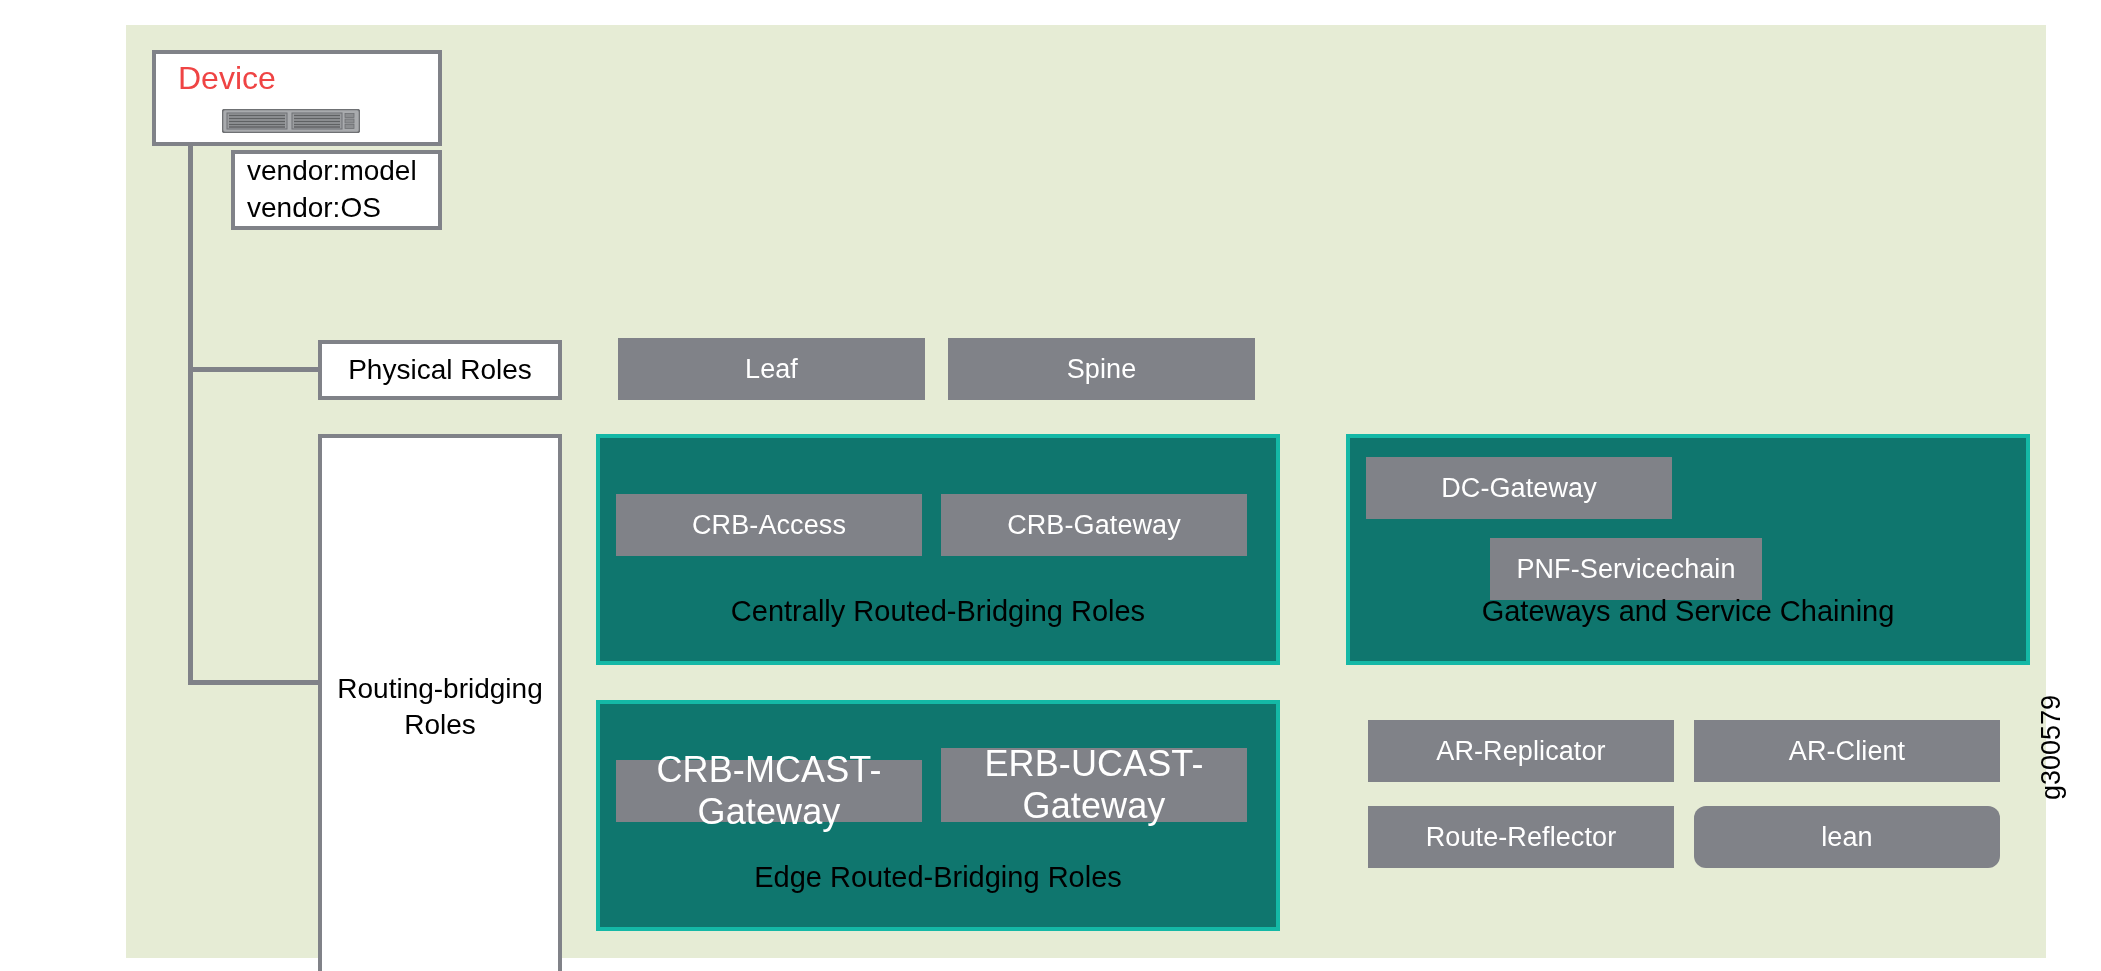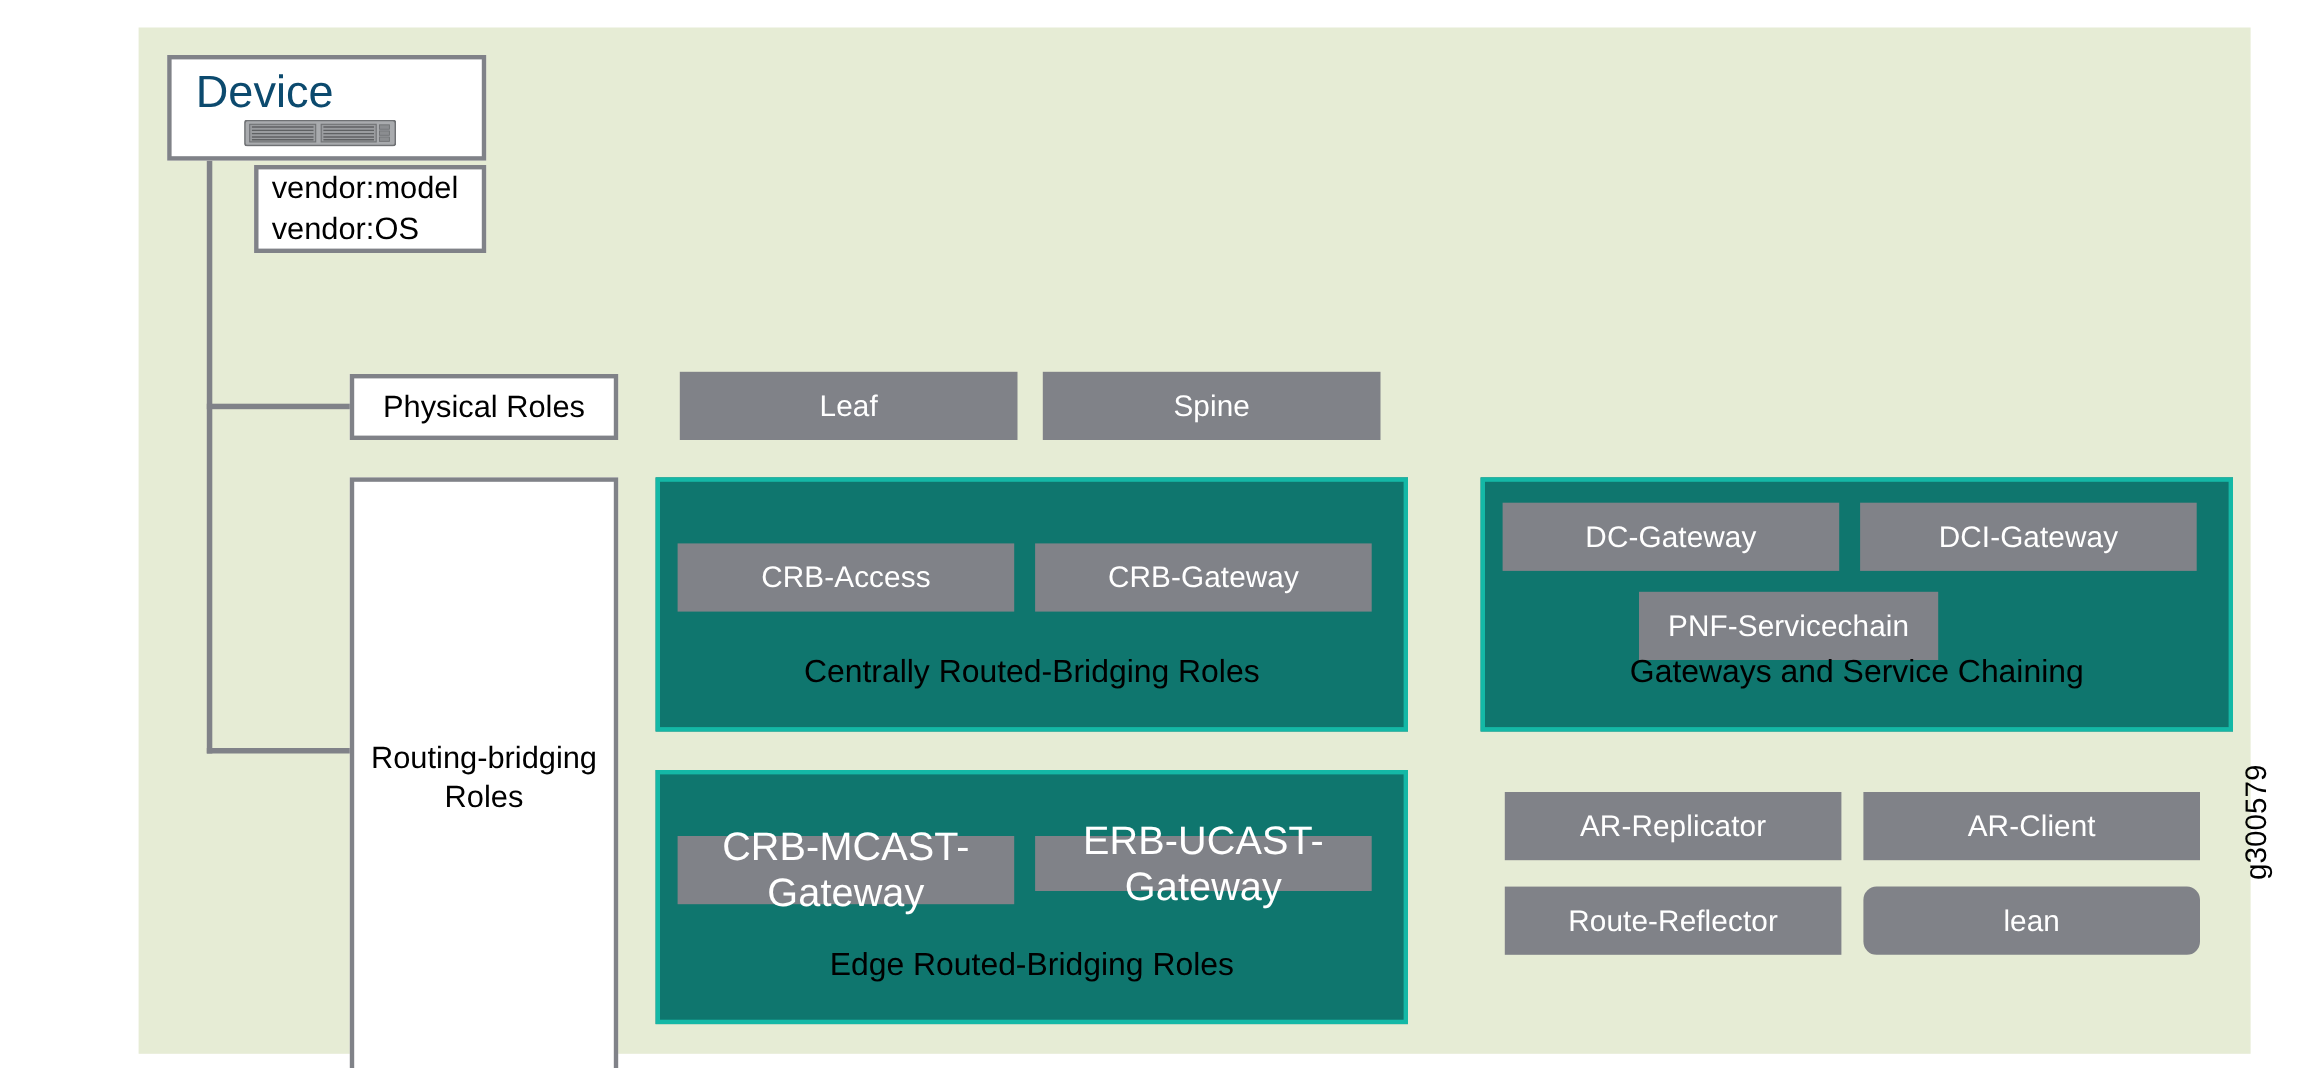--- a/index.html
+++ b/index.html
@@ -54,22 +54,22 @@
     left: 152px;
     top: 50px;
     width: 290px;
     height: 96px;
     flex-direction: column;
     align-items: flex-start;
     justify-content: flex-start;
     padding: 8px 0 0 22px;
   }
   #device-title {
-    font-size: 41px;
-    color: #0c4a6e;
+    font-size: 32px;
+    color: #ef4444;
     line-height: 1.05;
   }
   
   #server-icon {
     position: absolute;
     left: 222px;
     top: 109px;
     width: 138px;
     height: 24px;
   }
@@ -199,33 +199,30 @@
     <div class="node chip" style="left:341px; top:56px; width:306px; height:62px;">
       <span>CRB-Gateway</span>
     </div>
     <div class="group-caption" style="top:157px;">Centrally Routed-Bridging Roles</div>
   </div>
 
   <div class="group" id="erb-group">
     <div class="node chip chip-sm" style="left:16px; top:56px; width:306px; height:62px;">
       <span>CRB-MCAST-Gateway</span>
     </div>
-    <div class="node chip chip-sm" style="left:341px; top:56px; width:306px; height:50px;">
+    <div class="node chip chip-sm" style="left:341px; top:44px; width:306px; height:74px;">
       <span>ERB-UCAST-Gateway</span>
     </div>
     <div class="group-caption" style="top:157px;">Edge Routed-Bridging Roles</div>
   </div>
 
   <div class="group" id="gw-group">
     <div class="node chip" style="left:16px; top:19px; width:306px; height:62px;">
       <span>DC-Gateway</span>
     </div>
-    <div class="node chip" style="left:341px; top:19px; width:306px; height:62px;">
-      <span>DCI-Gateway</span>
-    </div>
     <div class="node chip" style="left:140px; top:100px; width:272px; height:62px;">
       <span>PNF-Servicechain</span>
     </div>
     <div class="group-caption" style="top:157px;">Gateways and Service Chaining</div>
   </div>
 
   <div class="node chip" style="left:1368px; top:720px; width:306px; height:62px;">
     <span>AR-Replicator</span>
   </div>
   <div class="node chip" style="left:1694px; top:720px; width:306px; height:62px;">

